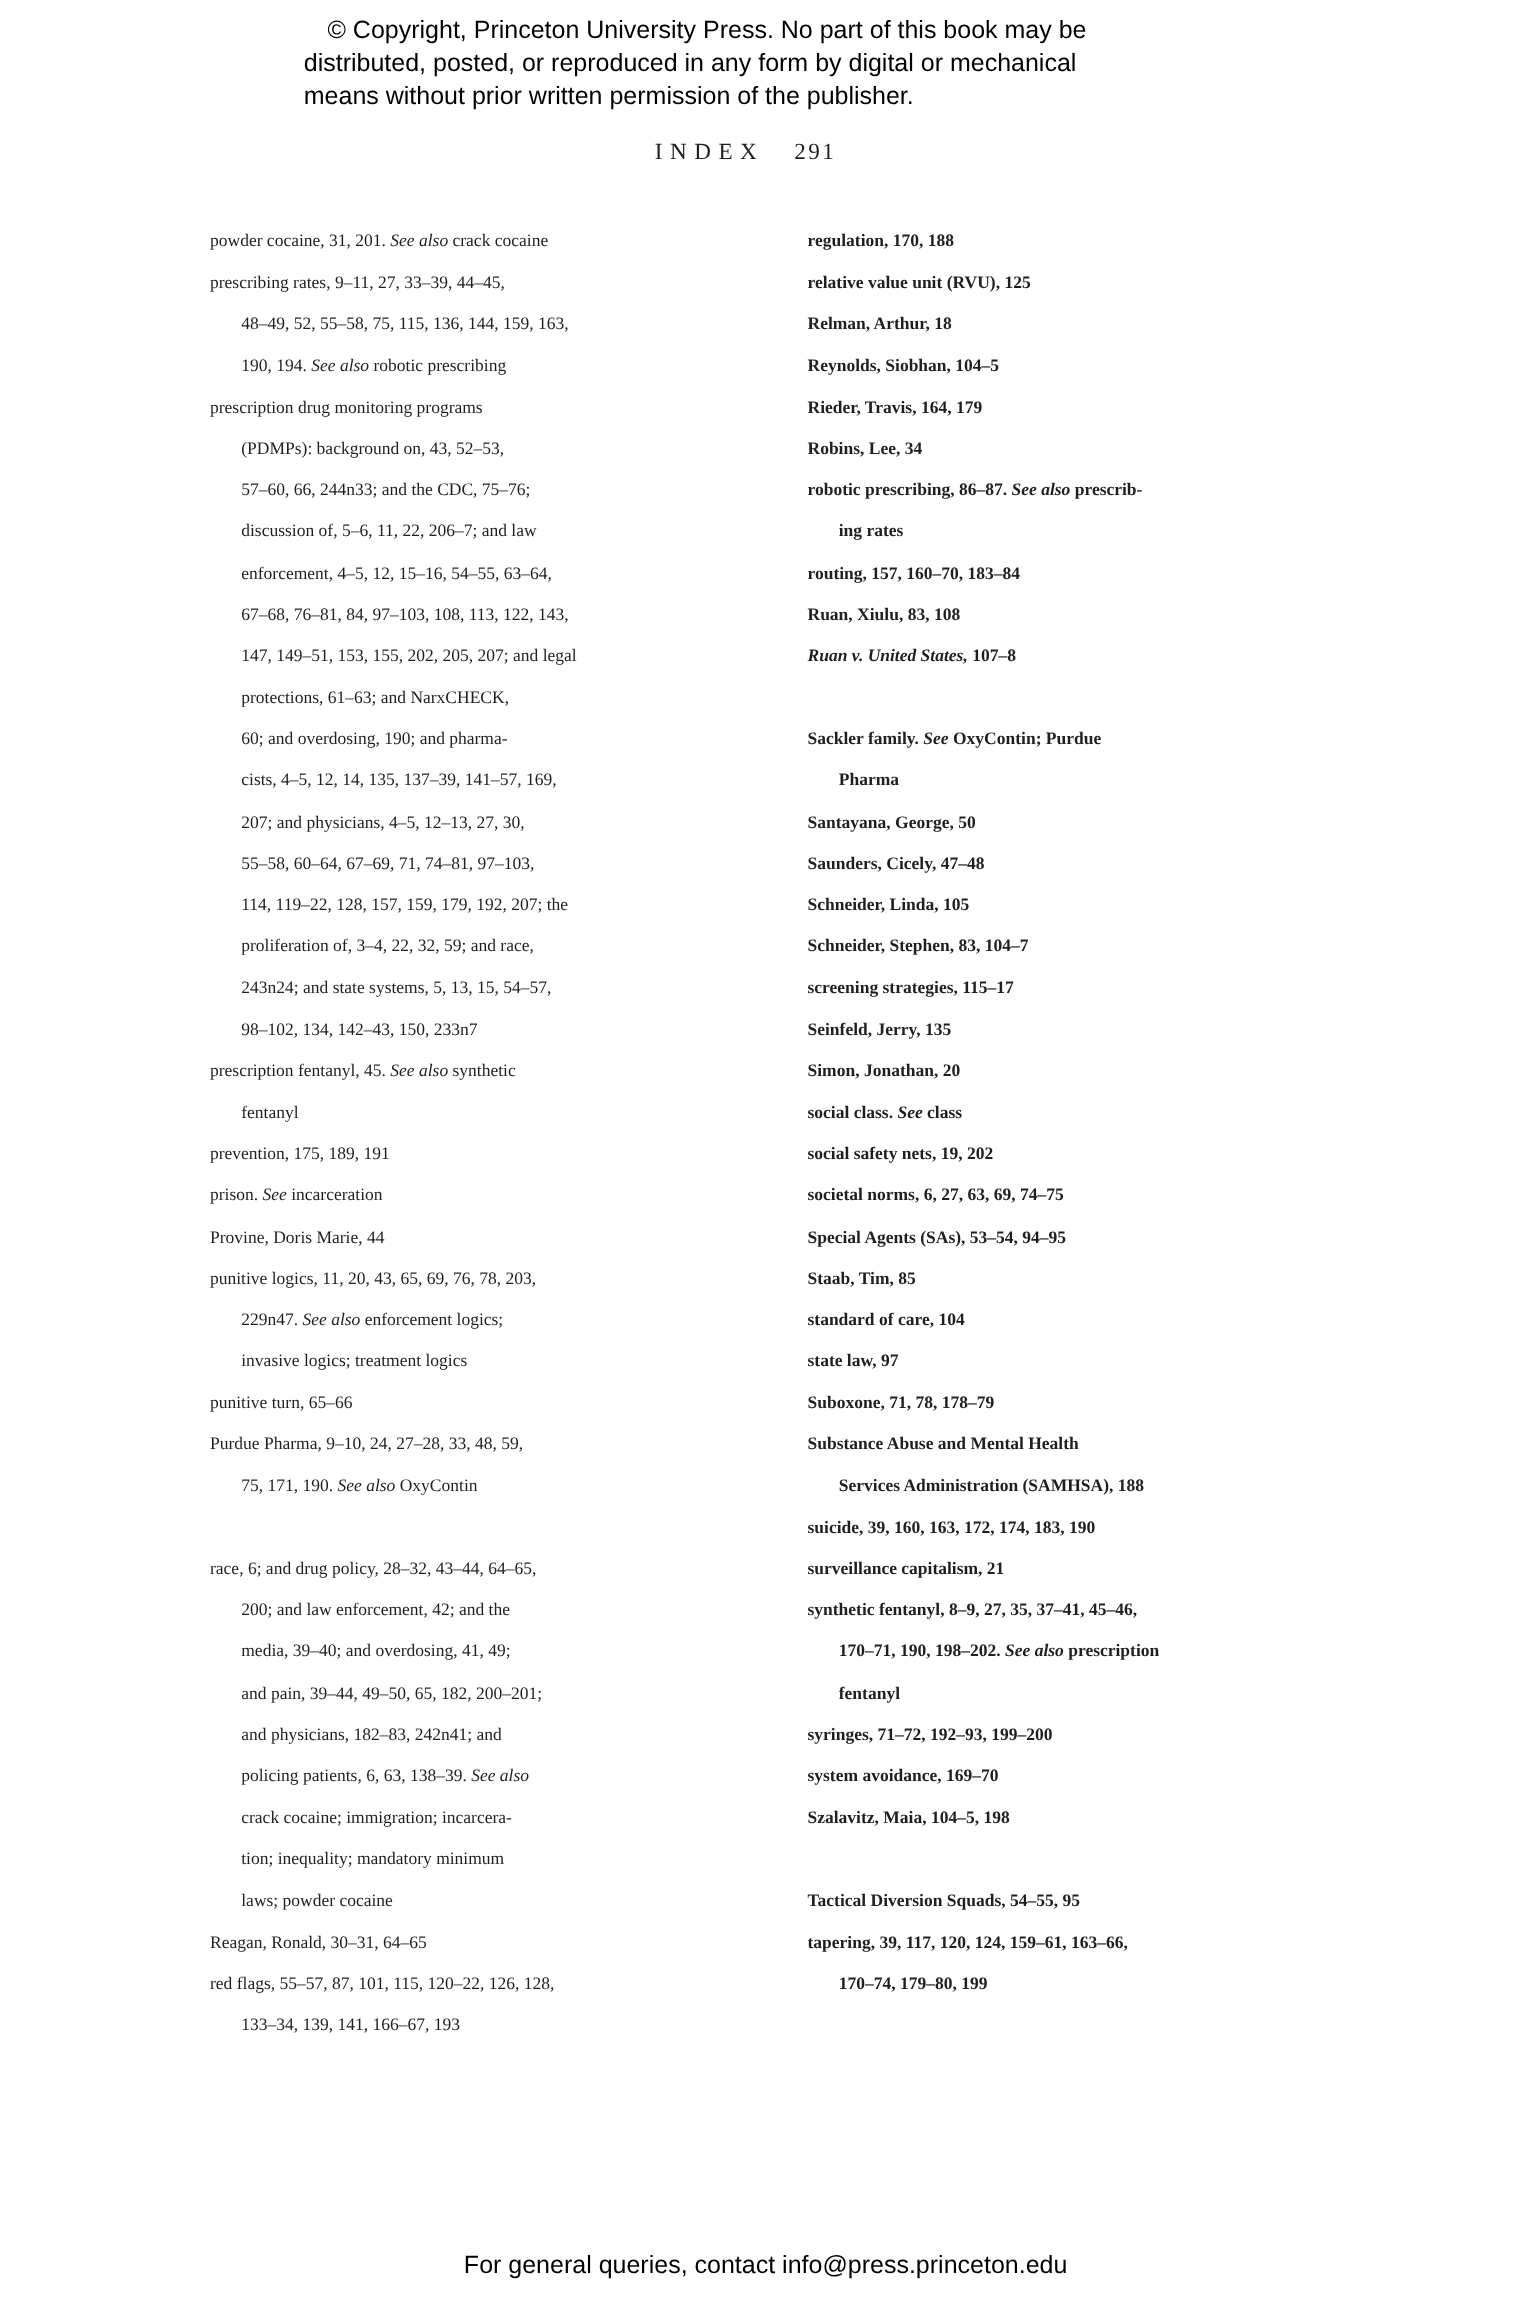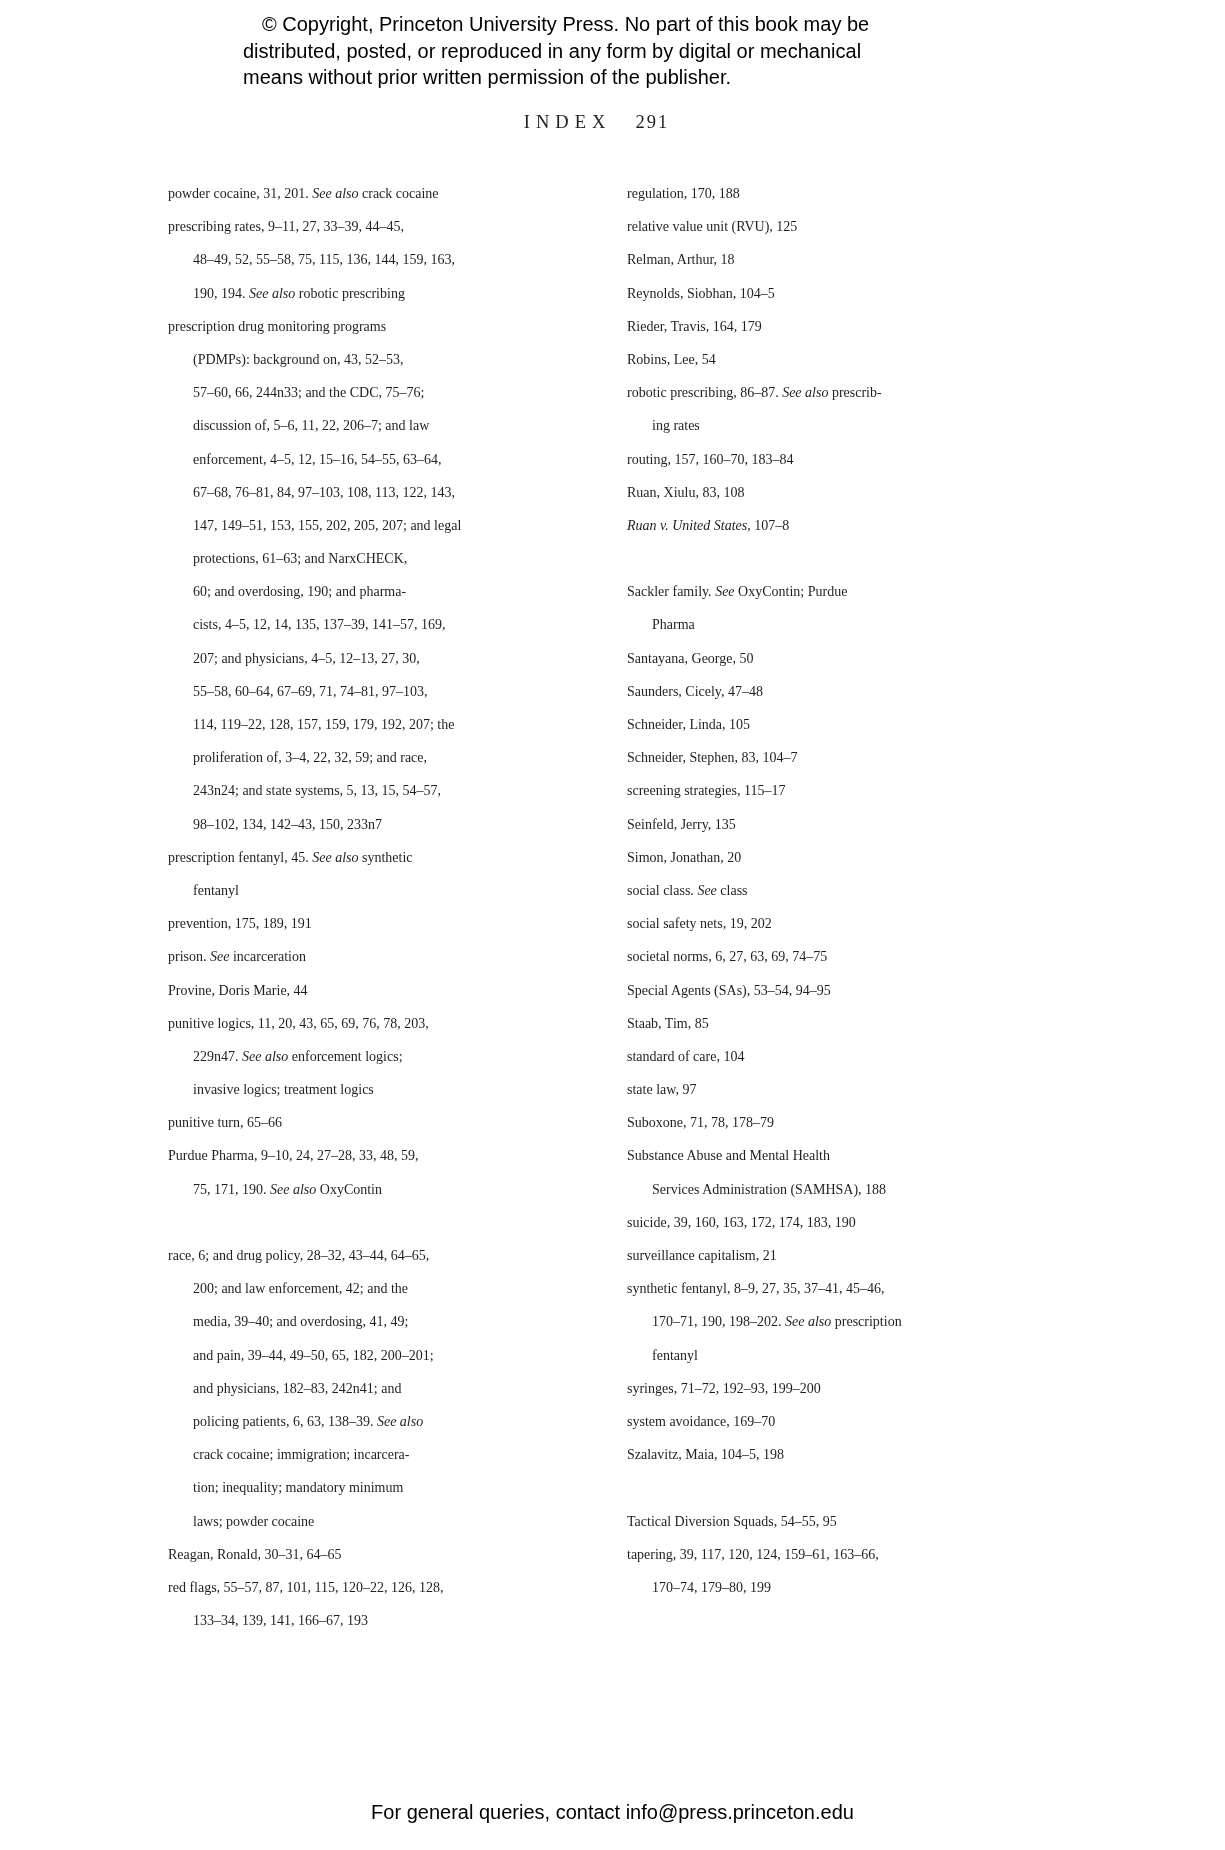--- a/index.html
+++ b/index.html
@@ -35,21 +35,21 @@
   .index-title { letter-spacing: 6px; }
   .page-number { margin-left: 24px; letter-spacing: 2px; text-align: right; }
   .col {
     position: absolute;
     top: 177px;
     font-size: 14px;
     line-height: 33.2px;
     white-space: nowrap;
   }
   #left-column  { left: 168px; width: 460px; }
-  #right-column { left: 627px; width: 470px; }
+  #right-column { left: 646px; width: 470px; font-weight: bold; }
   .line { height: 33.2px; }
   .line.cont { padding-left: 25px; }
   .blank-line { height: 33.2px; }
   .it { font-style: italic; }
   .footer {
     position: absolute;
     left: 0;
     top: 1801px;
     width: 1225px;
     text-align: center;
@@ -155,21 +155,21 @@
       <div class="entry">
         <div class="line"><span>Relman, Arthur, 18</span></div>
       </div>
       <div class="entry">
         <div class="line"><span>Reynolds, Siobhan, 104–5</span></div>
       </div>
       <div class="entry">
         <div class="line"><span>Rieder, Travis, 164, 179</span></div>
       </div>
       <div class="entry">
-        <div class="line"><span>Robins, Lee, 54</span></div>
+        <div class="line"><span>Robins, Lee, 34</span></div>
       </div>
       <div class="entry">
         <div class="line"><span>robotic prescribing, 86–87. </span><span class="it">See also</span><span> prescrib-</span></div>
         <div class="line cont"><span>ing rates</span></div>
       </div>
       <div class="entry">
         <div class="line"><span>routing, 157, 160–70, 183–84</span></div>
       </div>
       <div class="entry">
         <div class="line"><span>Ruan, Xiulu, 83, 108</span></div>

